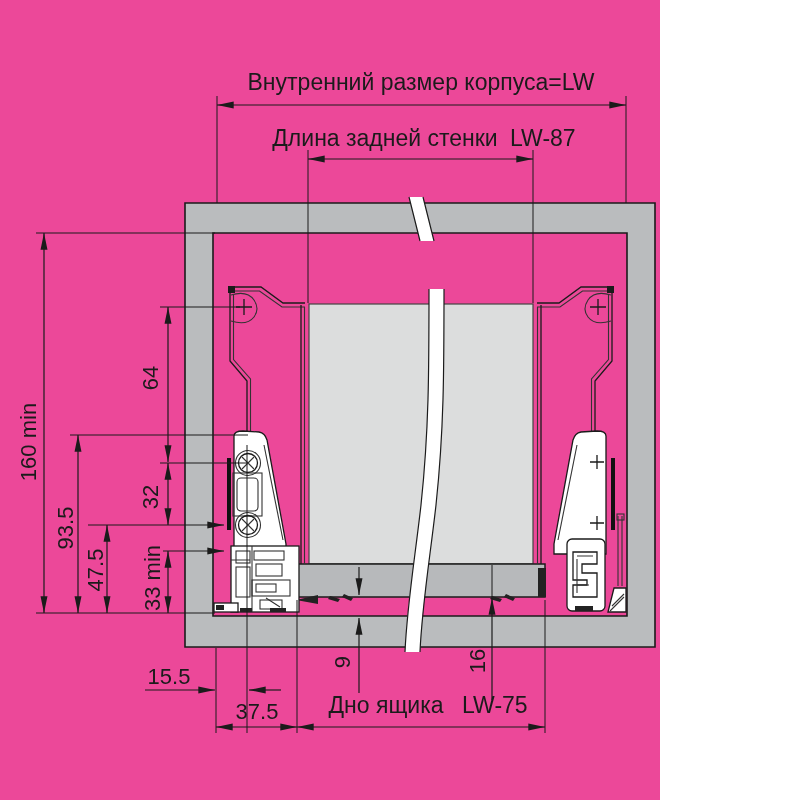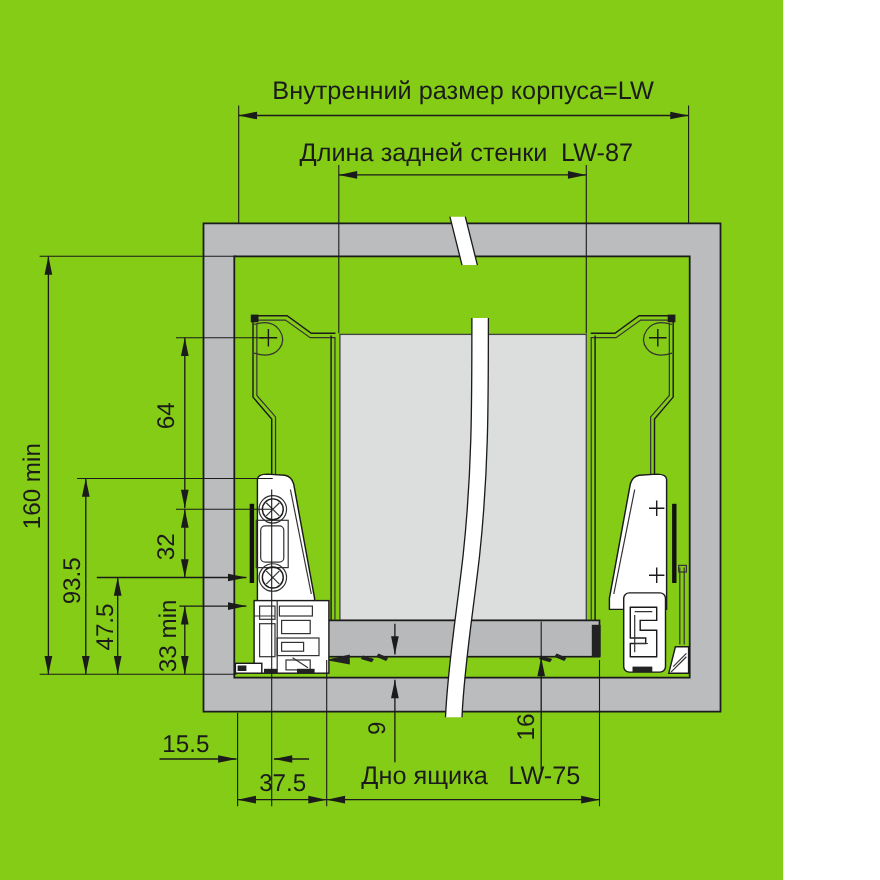--- a/index.html
+++ b/index.html
@@ -1,16 +1,16 @@
 <!DOCTYPE html>
 <html><head>
 <meta charset="utf-8">
 <style>
   html,body{margin:0;padding:0;background:#ffffff;}
-  .stage{width:712px;height:800px;position:relative;background:#84cc16;
+  .stage{width:660px;height:800px;position:relative;background:#ec4899;
          font-family:"Liberation Sans", sans-serif;}
   svg text{fill:#1b1b1b;font-family:"Liberation Sans", sans-serif;}
   .lbl{font-size:23px;}
   .dim{font-size:22px;}
   .thin{stroke:#1b1b1b;stroke-width:1;fill:none;}
   .dline{stroke:#1b1b1b;stroke-width:1.2;fill:none;}
   .mech{stroke:#1b1b1b;stroke-width:1.3;fill:none;}
   .mechw{stroke:#1b1b1b;stroke-width:1.3;fill:#ffffff;}
   .mech2{stroke:#333333;stroke-width:1.1;fill:none;}
 </style>

